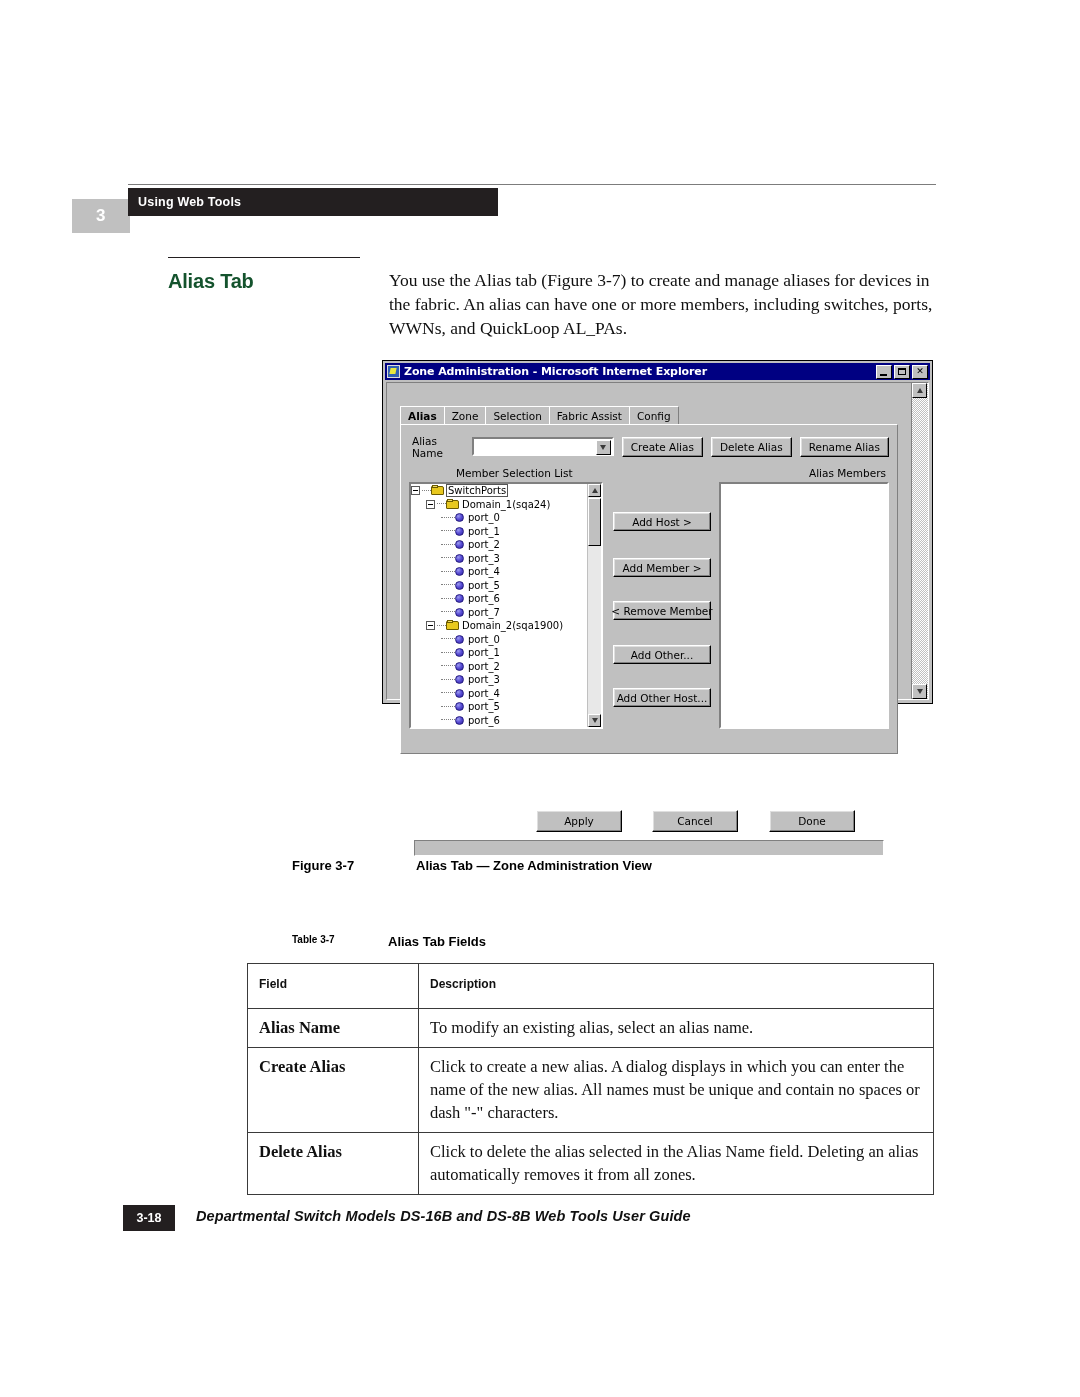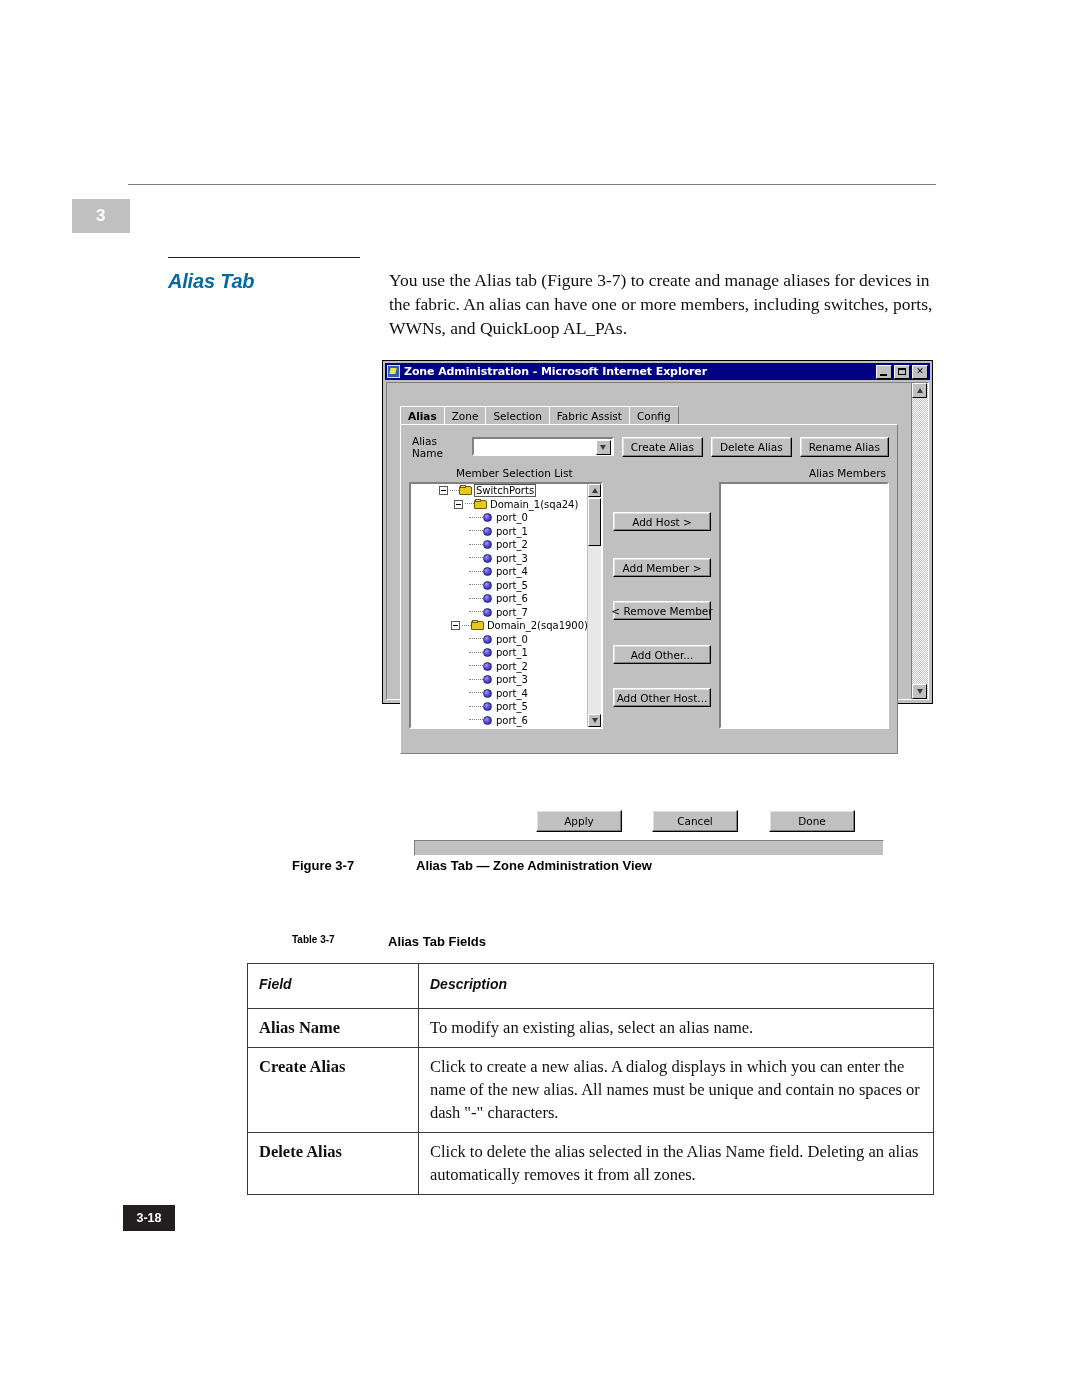--- a/index.html
+++ b/index.html
@@ -52,23 +52,22 @@
   .sec-rule {
     position: absolute;
     left: 168px; top: 257px; width: 192px; height: 1px;
     background: #231f20;
   }
   .sec-title {
     position: absolute;
     left: 168px; top: 270px;
     font-size: 20px;
     font-weight: bold;
-    color: #0369a1;
+    color: #14532d;
     letter-spacing: -0.2px;
-    font-style: italic;
   }
 
   .body-col {
     position: absolute;
     left: 389px; top: 268px; width: 545px;
     font-family: "Liberation Serif", serif;
     font-size: 17.5px;
     line-height: 24px;
     color: #101010;
   }
@@ -192,21 +191,21 @@
   .cap-left { position:absolute; left: 55px; top: 42px; font-size: 10.5px; color:#000; }
   .cap-right{ position:absolute; left: 360px; top: 42px; font-size: 10.5px; color:#000;margin-left:48px; }
 
   
   .treebox {
     position: absolute; left: 8px; top: 57px; width: 194px; height: 247px;
     background: #ffffff;
     border: 2px solid; border-color: #808080 #ffffff #ffffff #808080;
     box-sizing: border-box; overflow: hidden;
   }
-  .treelist { position:absolute; left:0; top:0; right:13px; bottom:0; overflow:hidden;padding-left:28px; }
+  .treelist { position:absolute; left:0; top:0; right:13px; bottom:0; overflow:hidden; }
   .tnode {
     position: relative; height: 13.5px; display: flex; align-items: center;
     font-size: 10px; color: #000; white-space: nowrap;
     font-family: "DejaVu Sans", sans-serif;
   }
   .tn-ind { display: inline-block; }
   .expander {
     width: 9px; height: 9px; box-sizing: border-box;
     border: 1px solid #5a5a5a; background: #fff;
     position: relative; flex: 0 0 auto; margin-right: 2px;
@@ -291,22 +290,22 @@
     border: 1px solid #3a3a3a;
     padding: 7px 11px 8px 11px;
     vertical-align: top;
     font-size: 16.5px;
     line-height: 23px;
     color: #101010;
   }
   table.fields tr.head td {
     font-family: "Liberation Sans", sans-serif;
     font-weight: bold;
-    font-size: 14px;
-    padding-top: 9px; padding-bottom: 12px; font-style: italic;
+    font-size: 12px;
+    padding-top: 9px; padding-bottom: 12px;
   }
   table.fields td.fieldcol { width: 148px; font-weight: bold; white-space: nowrap; }
   table.fields tr.head td.fieldcol { font-weight: bold; }
 
   
   .pg-box {
     position: absolute; left: 123px; top: 1205px; width: 52px; height: 26px;
     background: #231f20; color: #fff;
     display:flex; align-items:center; justify-content:center;
     font-size: 12.5px; font-weight: bold;
@@ -317,20 +316,21 @@
     letter-spacing: .1px;
   }
 </style>
 </head>
 <body>
 
 <div id="page">
 
   <div class="top-rule"></div>
   <div class="chapter-tab">3</div>
+  <div class="running-head">Using Web Tools</div>
 
   <div class="sec-rule"></div>
   <div class="sec-title">Alias Tab</div>
   <div class="body-col">You use the Alias tab (Figure 3-7) to create and manage aliases for devices in the fabric. An alias can have one or more members, including switches, ports, WWNs, and QuickLoop AL_PAs.</div>
 
   <div class="shot">
 
     <div class="titlebar">
       <span class="tb-icon"></span>
       <span class="tb-title">Zone Administration - Microsoft Internet Explorer</span>
@@ -554,14 +554,15 @@
         <td>Click to create a new alias. A dialog displays in which you can enter the name of the new alias. All names must be unique and contain no spaces or dash "-" characters.</td>
       </tr>
       <tr>
         <td class="fieldcol">Delete Alias</td>
         <td>Click to delete the alias selected in the Alias Name field. Deleting an alias automatically removes it from all zones.</td>
       </tr>
     </tbody>
   </table>
 
   <div class="pg-box">3-18</div>
+  <div class="footer-text">Departmental Switch Models DS-16B and DS-8B Web Tools User Guide</div>
 
 </div>
 
 </body></html>

